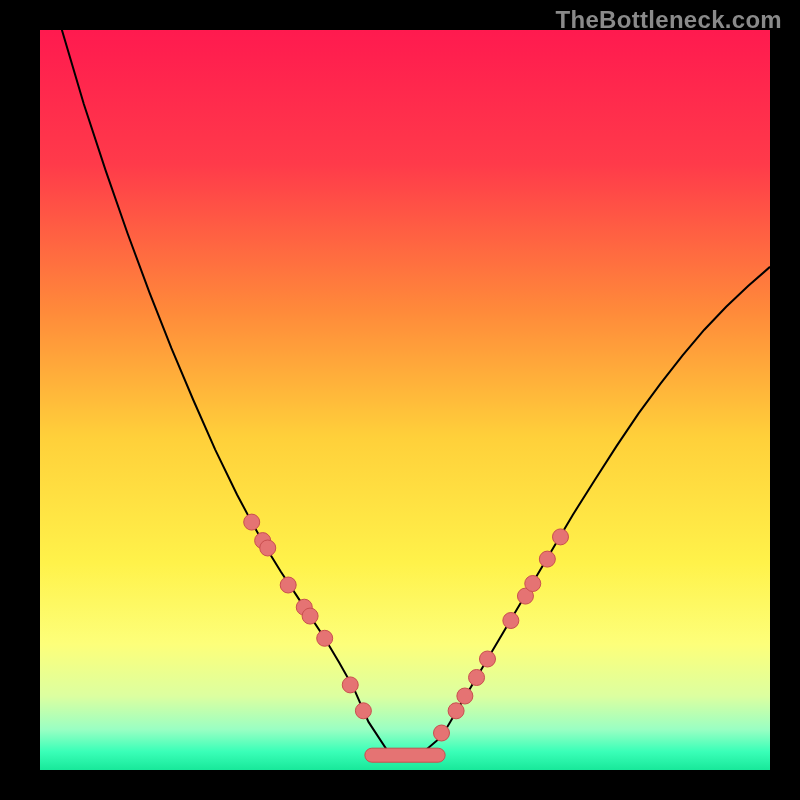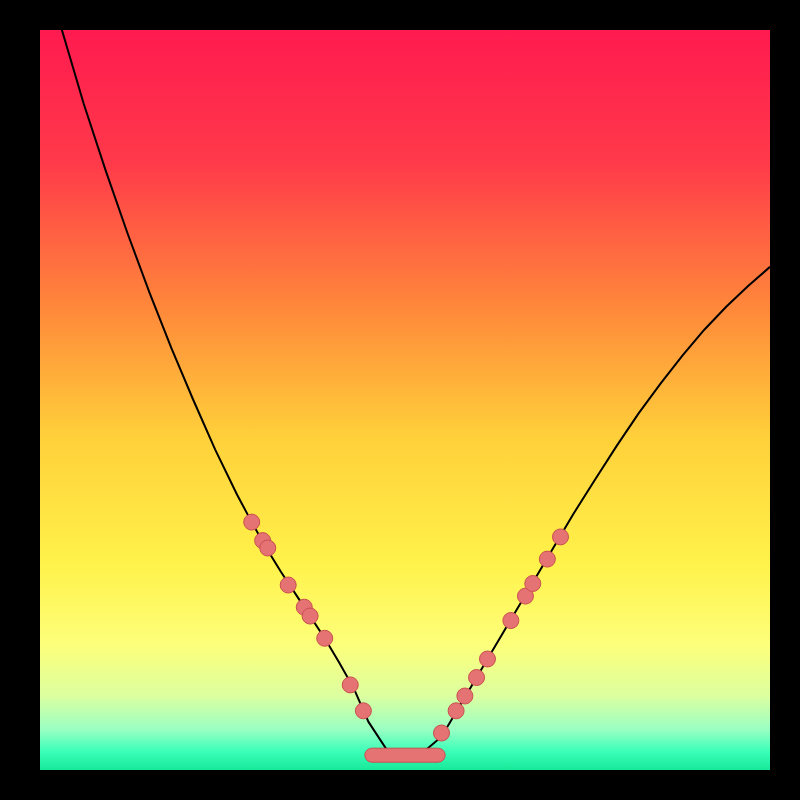--- a/index.html
+++ b/index.html
@@ -33,20 +33,21 @@
     font-weight: 600;
     color: #8a8a8a;
     letter-spacing: 0.3px;
   }
   svg { display: block; }
 </style>
 </head>
 <body>
 
 <div class="stage">
+  <div class="watermark">TheBottleneck.com</div>
   <div class="plot">
     <svg id="svg" width="730" height="740" viewBox="0 0 730 740" preserveAspectRatio="none">
       <defs>
         <linearGradient id="bg-grad" x1="0" y1="0" x2="0" y2="1">
             <stop offset="0.00%" stop-color="#ff1a4f"></stop>
             <stop offset="18.00%" stop-color="#ff3a4a"></stop>
             <stop offset="38.00%" stop-color="#ff8a3a"></stop>
             <stop offset="55.00%" stop-color="#ffd03a"></stop>
             <stop offset="72.00%" stop-color="#fff24a"></stop>
             <stop offset="83.00%" stop-color="#fdff7a"></stop>

